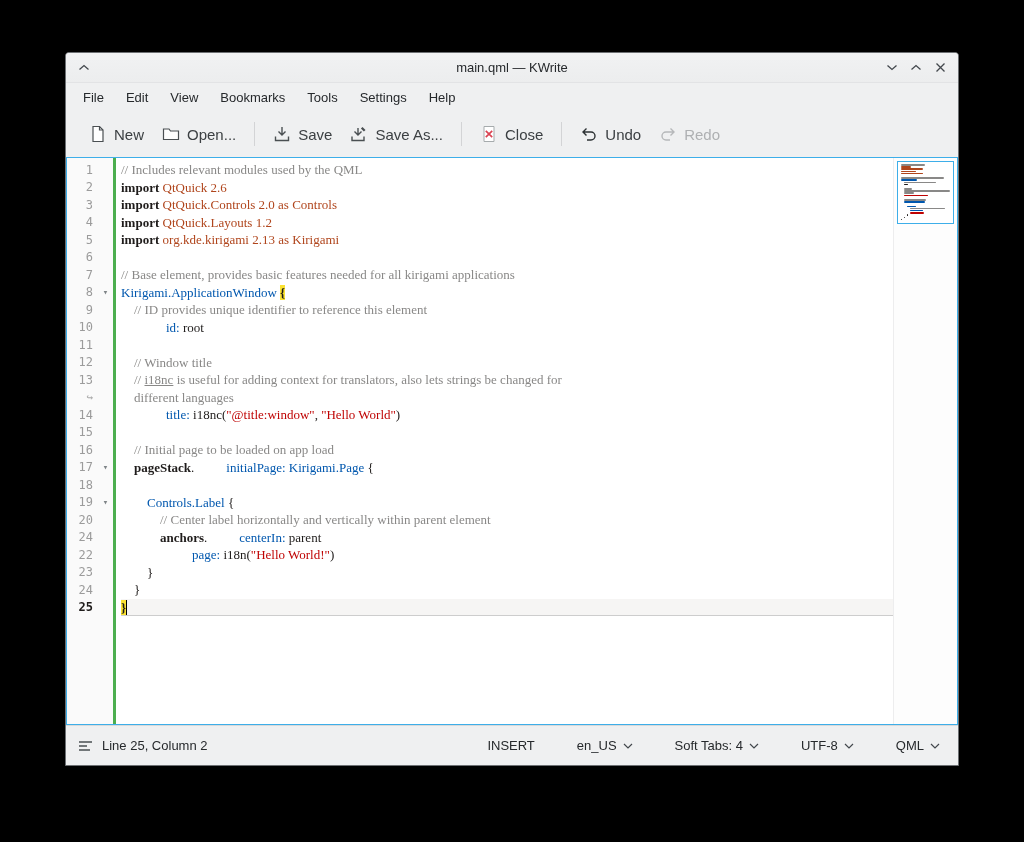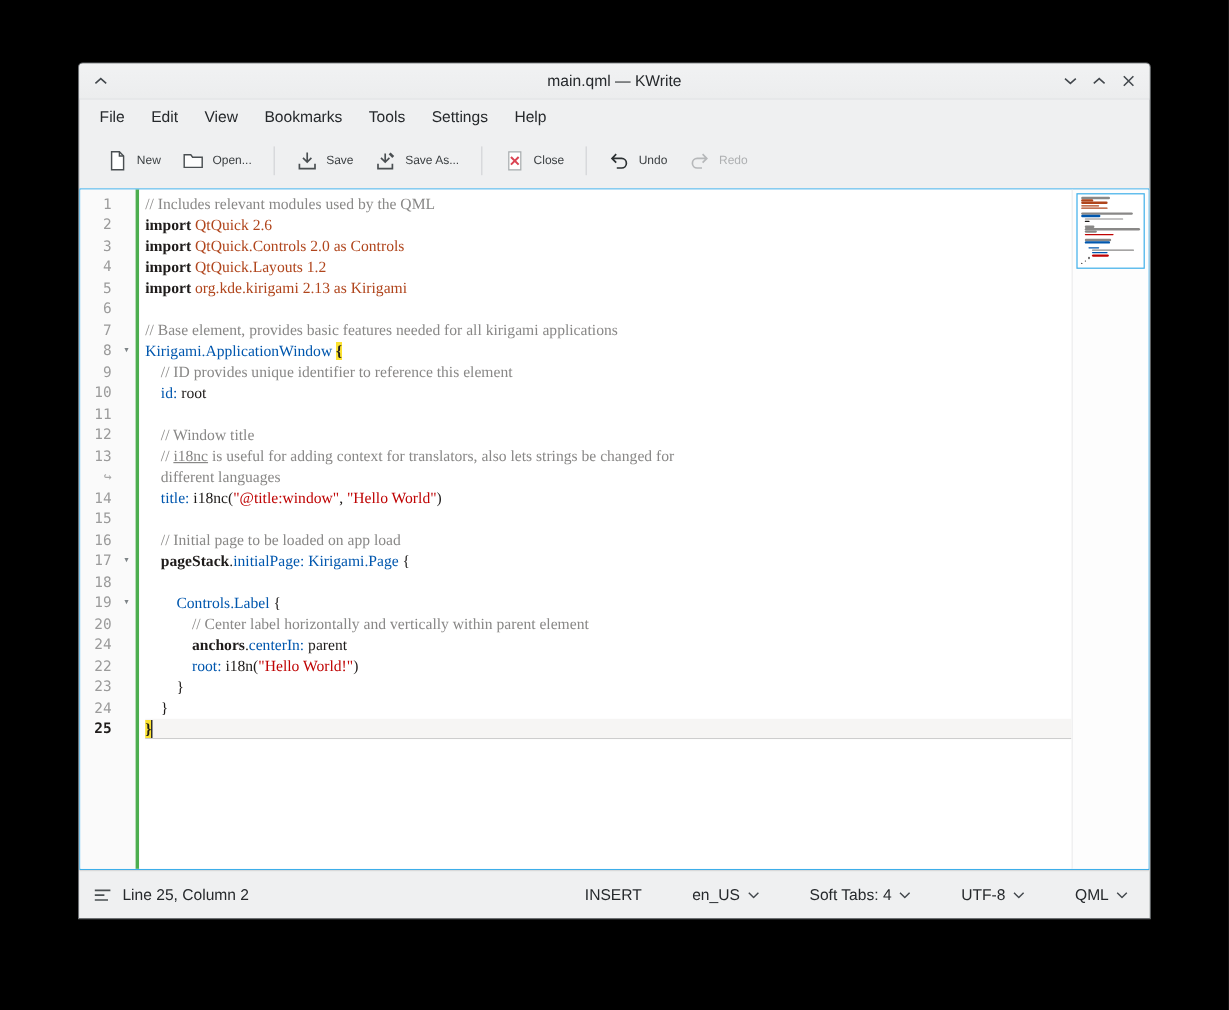--- a/index.html
+++ b/index.html
@@ -20,21 +20,21 @@
   .cap-left { margin-left:6px; z-index:2; }
   .cap-right { margin-left:auto; display:flex; z-index:2; margin-right:6px; }
 
   
   .menubar { height:28px; flex:0 0 28px; display:flex; align-items:center; padding:0 6px; }
   .menu-item { padding:4px 11px; color:#26292c; cursor:default; border-radius:3px; }
 
   
   .toolbar { height:46px; flex:0 0 46px; display:flex; align-items:center; padding:0 14px; }
   .tool-btn { display:flex; align-items:center; gap:7px; background:none; border:none;
-    padding:7px 9px; font-size:10px; color:#3c4043; font-family:inherit; border-radius:3px; }
+    padding:7px 9px; font-size:15px; color:#3c4043; font-family:inherit; border-radius:3px; }
   .tool-btn.disabled { color:#aeb0b2; }
   .tool-sep { width:1px; height:24px; background:#d3d4d6; margin:0 9px; }
 
   
   .editor-wrap { flex:1 1 auto; display:flex; border:1px solid var(--accent); background:#fff; min-height:0; }
   .gutter { flex:0 0 46px; background:#fafafa; padding-top:3px;
     font-family:"DejaVu Sans Mono","DejaVu Sans",monospace; font-size:12px; }
   .gutter-row { height:17.5px; display:flex; align-items:center; }
   .line-num { flex:1; text-align:right; padding-right:5px; color:var(--line_num); }
   .line-num.current { color:var(--line_num_current); font-weight:bold; }
@@ -45,21 +45,21 @@
     font-family:Liberation Serif, serif; font-size:13px; cursor:text; }
   .code-row { height:17.5px; line-height:17.5px; white-space:pre; }
   .code-row.current-line { background:var(--current_line_bg); box-shadow:inset 0 -1px 0 #cdcdcd; }
   .tok-plain { color:var(--tok_plain); }
   .tok-comment { color:var(--tok_comment); }
   .tok-comment_u { color:var(--tok_comment_u); text-decoration:underline; }
   .tok-keyword { color:var(--tok_keyword); font-weight:bold; }
   .tok-kw2 { color:var(--tok_kw2); font-weight:bold;text-align:right; }
   .tok-import { color:var(--tok_import); }
   .tok-type { color:var(--tok_type); }
-  .tok-prop { color:var(--tok_prop); }
+  .tok-prop { color:var(--tok_prop);margin-left:32px; }
   .tok-string { color:var(--tok_string); }
   .tok-bracket { color:var(--tok_bracket); font-weight:bold; background:var(--bracket_bg); }
   .caret { display:inline-block; width:1px; height:15px; background:#000; vertical-align:-3px; }
 
   
   .scroll-strip { flex:0 0 60px; background:#fdfdfd; border-left:1px solid #ededee; padding:3px; }
   .minimap-viewport { border:1px solid var(--accent); background:#fff; padding:2px 3px; min-height:56px; }
   .mini-line { height:1.5px; margin-bottom:0.7px; border-radius:1px; }
 
   
@@ -312,21 +312,21 @@
           <div class="code-row"><span class="tok-comment">    // </span><span class="tok-comment_u">i18nc</span><span class="tok-comment"> is useful for adding context for translators, also lets strings be changed for</span></div>
           <div class="code-row"><span class="tok-comment">    different languages</span></div>
           <div class="code-row"><span class="tok-plain">    </span><span class="tok-prop">title:</span><span class="tok-plain"> i18nc(</span><span class="tok-string">"@title:window"</span><span class="tok-plain">, </span><span class="tok-string">"Hello World"</span><span class="tok-plain">)</span></div>
           <div class="code-row"></div>
           <div class="code-row"><span class="tok-comment">    // Initial page to be loaded on app load</span></div>
           <div class="code-row"><span class="tok-plain">    </span><span class="tok-kw2">pageStack</span><span class="tok-plain">.</span><span class="tok-prop">initialPage:</span><span class="tok-plain"> </span><span class="tok-type">Kirigami.Page</span><span class="tok-plain"> {</span></div>
           <div class="code-row"></div>
           <div class="code-row"><span class="tok-plain">        </span><span class="tok-type">Controls.Label</span><span class="tok-plain"> {</span></div>
           <div class="code-row"><span class="tok-comment">            // Center label horizontally and vertically within parent element</span></div>
           <div class="code-row"><span class="tok-plain">            </span><span class="tok-kw2">anchors</span><span class="tok-plain">.</span><span class="tok-prop">centerIn:</span><span class="tok-plain"> parent</span></div>
-          <div class="code-row"><span class="tok-plain">            </span><span class="tok-prop">root:</span><span class="tok-plain"> i18n(</span><span class="tok-string">"Hello World!"</span><span class="tok-plain">)</span></div>
+          <div class="code-row"><span class="tok-plain">            </span><span class="tok-prop">page:</span><span class="tok-plain"> i18n(</span><span class="tok-string">"Hello World!"</span><span class="tok-plain">)</span></div>
           <div class="code-row"><span class="tok-plain">        }</span></div>
           <div class="code-row"><span class="tok-plain">    }</span></div>
           <div class="code-row current-line"><span class="tok-bracket">}</span><div class="caret"></div></div>
         </div>
       <div class="scroll-strip">
         <div class="minimap-viewport">
             <div class="mini-line" style="margin-left: 0px; width: 24.2px; background: rgb(137, 136, 135);"></div>
             <div class="mini-line" style="margin-left: 0px; width: 9.9px; background: rgb(176, 69, 28);"></div>
             <div class="mini-line" style="margin-left: 0px; width: 21.45px; background: rgb(176, 69, 28);"></div>
             <div class="mini-line" style="margin-left: 0px; width: 14.3px; background: rgb(176, 69, 28);"></div>

